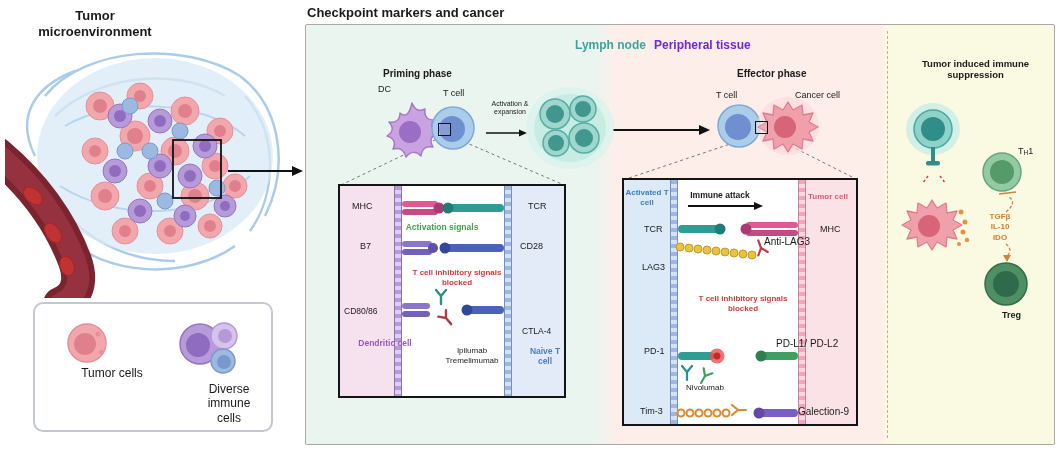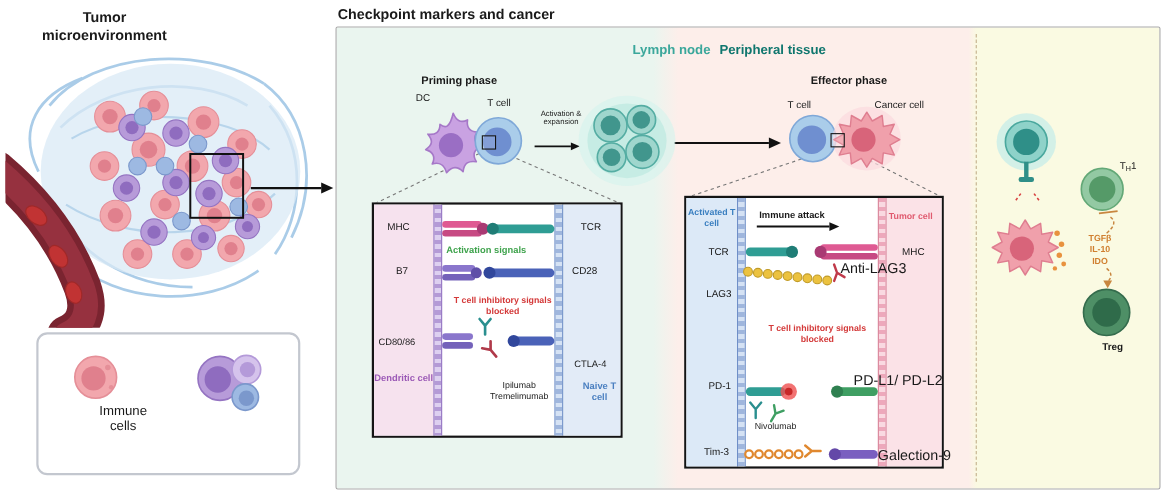--- a/index.html
+++ b/index.html
@@ -2,21 +2,21 @@
 <html><head>
 <meta charset="utf-8">
 <style>
   * { margin:0; padding:0; box-sizing:border-box; }
   body { font-family:"Liberation Sans", sans-serif; background:#fff; }
   #canvas { position:relative; width:1061px; height:456px; background:#fff; overflow:hidden; }
   .abs { position:absolute; }
   .lbl { position:absolute; line-height:1.2; color:#1a1a1a; z-index:6; }
   .b { font-weight:bold; }
   .ctr { text-align:center; }
-  .s7 { font-size:7px; } .s75 { font-size:13px; } .s8 { font-size:8px; }
+  .s7 { font-size:7px; } .s75 { font-size:10px; } .s8 { font-size:8px; }
   .s85 { font-size:8.5px; } .s9 { font-size:9px; } .s95 { font-size:9.5px; }
   .s10 { font-size:10px; } .s12 { font-size:12px;padding-left:44px; } .s13 { font-size:13px; }
   .cellsvg { position:absolute; z-index:5; }
   #main-panel { position:absolute; left:305px; top:24px; width:750px; height:421px;
     border:1px solid #a9a9a9; border-radius:2px; z-index:1;
     background:linear-gradient(90deg,#eaf5ef 0%,#eaf5ef 38.5%,#fdeeea 41.5%,#fdeeea 76.8%,#fafae2 77.8%,#fafae2 100%); }
   #zone-separator { position:absolute; left:581px; top:6px; bottom:6px; width:0;
     border-left:1.5px dashed #c3b08c; }
   #overlay { position:absolute; left:0; top:0; z-index:4; pointer-events:none; }
   .inset { position:absolute; background:#fff; border:2px solid #141414; z-index:7;text-decoration:underline; }
@@ -135,39 +135,40 @@
     <rect x="168" y="104" width="48" height="58" fill="none" stroke="#111" stroke-width="1.8"></rect>
   </svg>
 
   <div id="legend-box">
     <svg class="abs" style="left:25px;top:16px" width="58" height="50">
       <circle cx="27" cy="23" r="19" fill="#f2a7ad" stroke="#e58f98" stroke-width="1.5"></circle>
       <circle cx="25" cy="24" r="11" fill="#e0808d"></circle>
       <circle cx="38" cy="14" r="2.5" fill="#e58f98"></circle>
         <circle cx="41" cy="32" r="2" fill="#e58f98"></circle>
     </svg>
-    <div class="lbl s12 ctr" style="left:0;top:62px;width:110px">Immune cells</div>
+    <div class="lbl s12 ctr" style="left:0;top:62px;width:110px">Tumor cells</div>
     <svg class="abs" style="left:135px;top:12px" width="74" height="62">
       <circle cx="30" cy="28" r="20" fill="#b79bd9" stroke="#9574c2" stroke-width="1.5"></circle>
       <circle cx="28" cy="29" r="12" fill="#8f6cbf"></circle>
       <circle cx="54" cy="20" r="13" fill="#d5c3ec" stroke="#b49ad9" stroke-width="1.5"></circle>
       <circle cx="55" cy="20" r="7" fill="#b49ad9"></circle>
       <circle cx="53" cy="45" r="12" fill="#9db9e2" stroke="#7b98cc" stroke-width="1.5"></circle>
       <circle cx="54" cy="46" r="7" fill="#7b98cc"></circle>
     </svg>
+    <div class="lbl s12 ctr" style="left:122px;top:78px;width:100px">Diverse immune cells</div>
   </div>
 
   <div class="lbl s13 b" style="left:307px;top:5px">Checkpoint markers and cancer</div>
 
   <div id="main-panel">
     <div id="zone-separator"></div>
   </div>
 
   <div class="lbl s12 b" style="left:531px;top:38px;color:#3aa79b">Lymph node</div>
-  <div class="lbl s12 b" style="left:610px;top:38px;color:#0f766e">Peripheral tissue</div>
+  <div class="lbl s12 b" style="left:610px;top:38px;color:#6d28d9">Peripheral tissue</div>
 
   <svg id="overlay" width="1061" height="456">
     <line x1="228" y1="171" x2="292" y2="171" stroke="#111" stroke-width="2"></line>
     <polygon points="292,166 303,171 292,176" fill="#111"></polygon>
     <line x1="486" y1="133" x2="519" y2="133" stroke="#111" stroke-width="1.5"></line>
     <polygon points="519,129.5 527,133 519,136.5" fill="#111"></polygon>
     <line x1="613" y1="130" x2="699" y2="130" stroke="#111" stroke-width="2"></line>
     <polygon points="699,125 710,130 699,135" fill="#111"></polygon>
     <g stroke="#777" stroke-width="1" stroke-dasharray="3,3">
       <line x1="441" y1="137" x2="341" y2="185"></line>
@@ -263,21 +264,21 @@
       </g>
     </svg>
     <div class="lbl s9" style="left:12px;top:15px">MHC</div>
     <div class="lbl s9" style="left:188px;top:15px">TCR</div>
     <div class="lbl s85 b ctr" style="left:62px;top:36px;width:80px;color:#3fa34d">Activation signals</div>
     <div class="lbl s9" style="left:20px;top:55px">B7</div>
     <div class="lbl s9" style="left:180px;top:55px">CD28</div>
     <div class="lbl s8 b ctr" style="left:62px;top:82px;width:110px;color:#d43a3a">T cell inhibitory signals blocked</div>
     <div class="lbl s85" style="left:4px;top:120px">CD80/86</div>
     <div class="lbl s85" style="left:182px;top:140px">CTLA-4</div>
-    <div class="lbl s85 b ctr" style="left:0;top:152px;width:54px;color:#9b59b6">Dendritic cell</div>
+    <div class="lbl s85 b ctr" style="left:18px;top:152px;width:54px;color:#9b59b6">Dendritic cell</div>
     <div class="lbl s8 ctr" style="left:82px;top:160px;width:100px">
       <div>Ipilumab</div>
       <div>Tremelimumab</div>
     </div>
     <div class="lbl s85 b ctr" style="left:187px;top:160px;width:36px;color:#4a7fc0">Naive T cell</div>
   </div>
 
   <div class="inset" style="left:622px;top:178px;width:236px;height:248px">
     <div class="region" style="left:0;width:46px;background:#dce9f7"></div>
     <div class="region" style="left:182px;width:50px;background:#fbe2e7"></div>
@@ -338,20 +339,21 @@
     <div class="lbl s75" style="left:140px;top:56px">Anti-LAG3</div>
     <div class="lbl s9" style="left:18px;top:82px">LAG3</div>
     <div class="lbl s8 b ctr" style="left:64px;top:114px;width:110px;color:#d43a3a">T cell inhibitory signals blocked</div>
     <div class="lbl s9" style="left:20px;top:166px">PD-1</div>
     <div class="lbl s75" style="left:152px;top:158px;white-space:nowrap">PD-L1/ PD-L2</div>
     <div class="lbl s8 ctr" style="left:46px;top:203px;width:70px">Nivolumab</div>
     <div class="lbl s9" style="left:16px;top:226px">Tim-3</div>
     <div class="lbl s75" style="left:174px;top:226px;white-space:nowrap">Galection-9</div>
   </div>
 
+  <div class="lbl s95 b ctr" style="left:898px;top:58px;width:155px">Tumor induced immune suppression</div>
 
   <svg class="cellsvg" style="left:903px;top:98px" width="62" height="84">
     <ellipse cx="30" cy="31" rx="27" ry="26" fill="#c9ede8" opacity="0.8"></ellipse>
     <circle cx="30" cy="31" r="19" fill="#8ed2c9" stroke="#4aa89e" stroke-width="1.5"></circle>
     <circle cx="30" cy="31" r="12" fill="#2f8f88"></circle>
     <rect x="28" y="49" width="4" height="15" fill="#2f8f88"></rect>
     <rect x="23" y="63" width="14" height="4.5" rx="2" fill="#2f8f88"></rect>
   </svg>
 
   <svg class="cellsvg" style="left:980px;top:150px" width="44" height="44">

